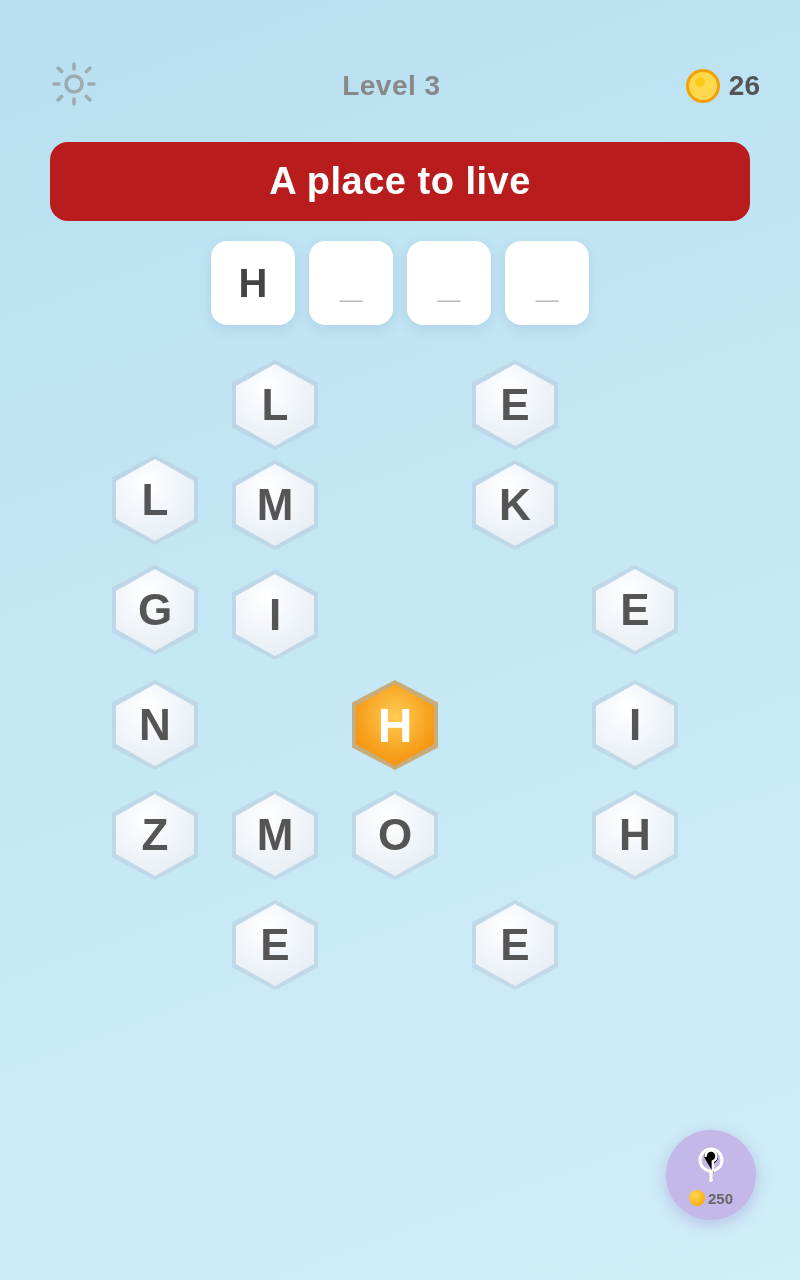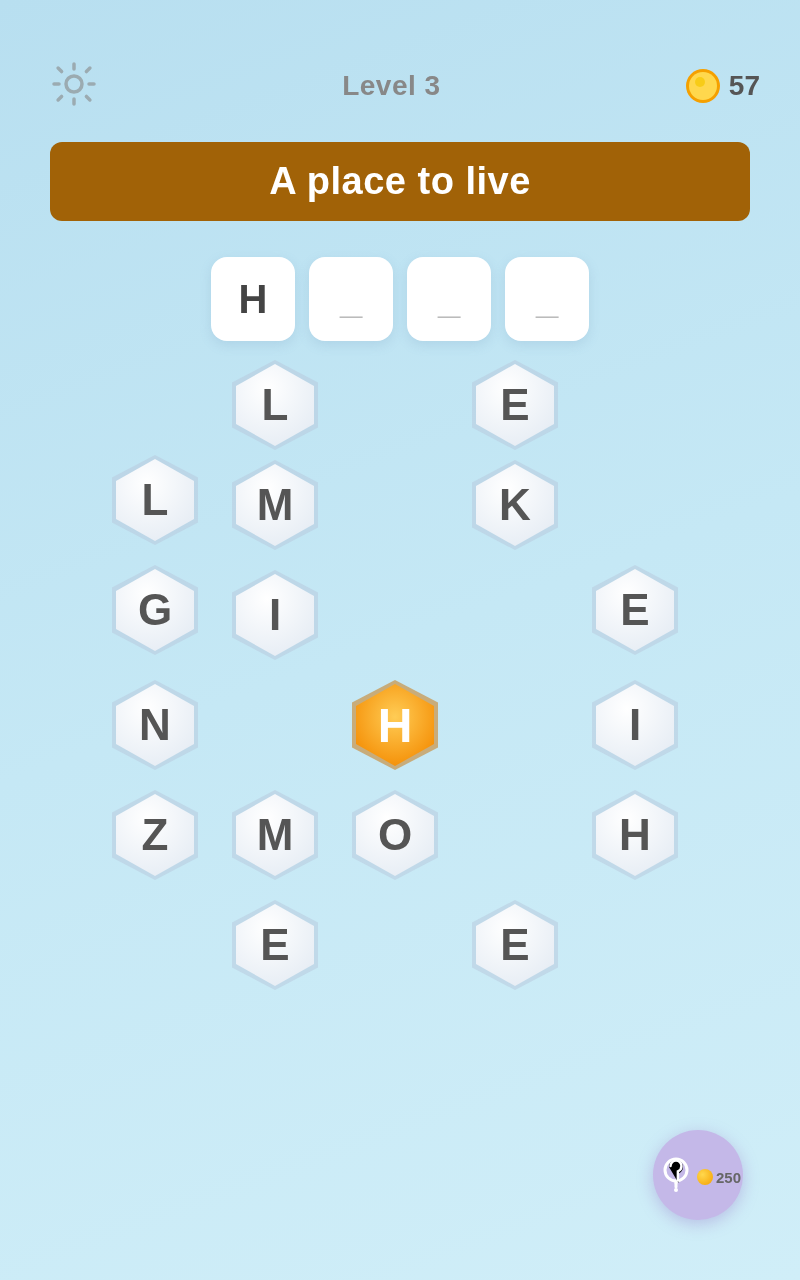--- a/index.html
+++ b/index.html
@@ -46,23 +46,23 @@
     }
 
     .coin-count {
       font-size: 28px;
       font-weight: 700;
       color: #555;
     }
 
     
     .clue-banner {
-      margin: 10px 50px 36px 50px;
-      background: #a16207;
-      border-radius: 12px;
+      margin: 10px 50px 20px 50px;
+      background: #b91c1c;
+      border-radius: 18px;
       padding: 18px 30px;
       text-align: center;
     }
 
     .clue-text {
       font-size: 38px;
       font-weight: 800;
       color: white;
       letter-spacing: 0.5px;
     }
@@ -128,27 +128,27 @@
     .hex.active .hex-letter {
       color: white;
       font-size: 48px;
       font-weight: 800;
     }
 
     
     .hint-button {
       position: absolute;
       bottom: 60px;
-      right: 57px;
+      right: 44px;
       width: 90px;
       height: 90px;
       background: #c4b8e8;
       border-radius: 50%;
       display: flex;
-      flex-direction: row;
+      flex-direction: column;
       align-items: center;
       justify-content: center;
       box-shadow: 0 4px 16px rgba(150,120,200,0.4);
       cursor: pointer;
     }
 
     .hint-cost {
       display: flex;
       align-items: center;
       gap: 3px;
@@ -178,21 +178,21 @@
       <path d="M24 4v5M24 39v5M4 24h5M39 24h5M8.1 8.1l3.5 3.5M36.4 36.4l3.5 3.5M8.1 39.9l3.5-3.5M36.4 11.6l3.5-3.5" stroke="#888" stroke-width="3.5" stroke-linecap="round"></path>
     </svg>
   </div>
   <span class="level-label">Level 3</span>
   <div class="coins-container">
     <svg class="coin-icon" viewBox="0 0 36 36">
       <circle cx="18" cy="18" r="17" fill="#f5a000"></circle>
       <circle cx="18" cy="18" r="14" fill="#ffd84d"></circle>
       <circle cx="15" cy="14" r="5" fill="#f5c800" opacity="0.7"></circle>
     </svg>
-    <span class="coin-count">57</span>
+    <span class="coin-count">26</span>
   </div>
 </div>
 
 <div class="clue-banner">
   <span class="clue-text">A place to live</span>
 </div>
 
 <div class="answer-row">
   <div class="answer-slot filled">H</div>
   <div class="answer-slot empty">_</div>

